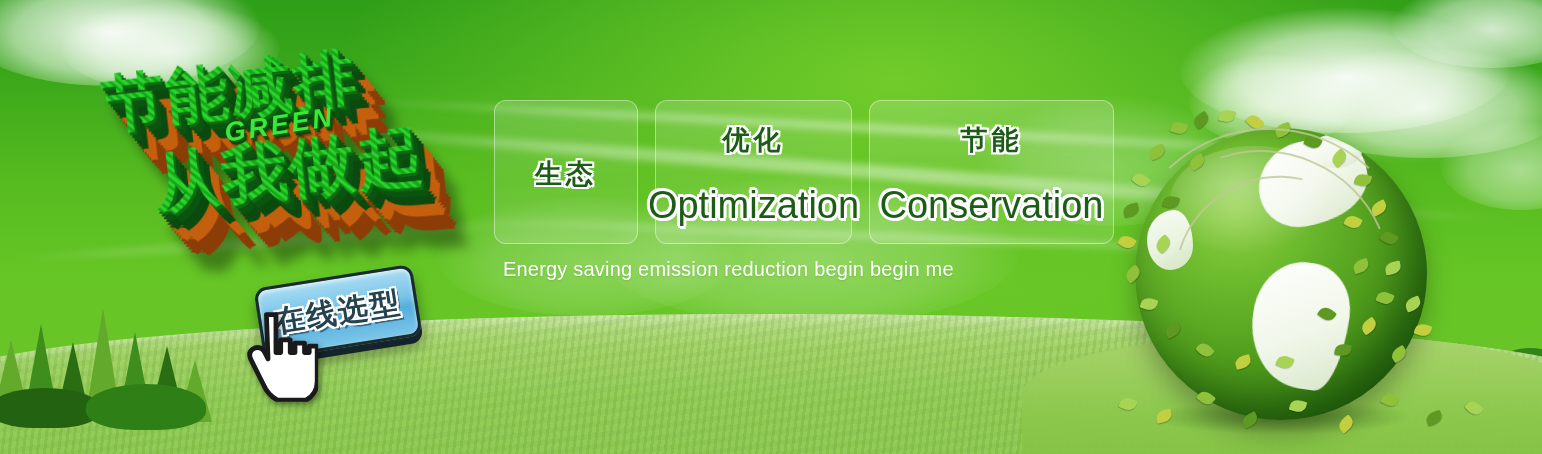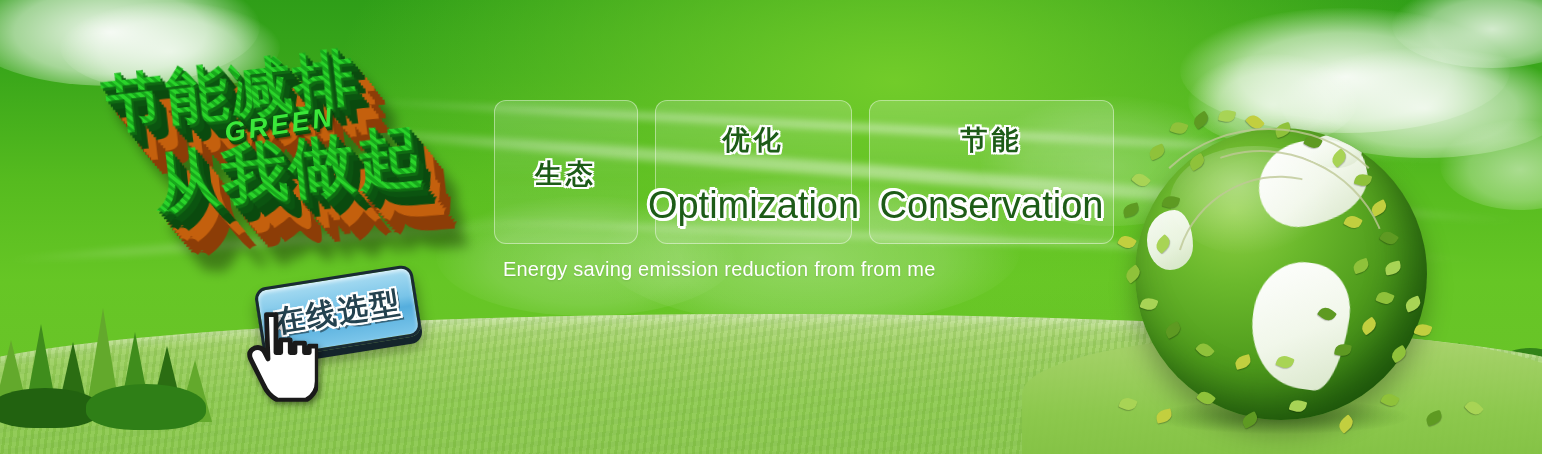--- a/index.html
+++ b/index.html
@@ -412,21 +412,21 @@
     <div class="card card-2">
       <div class="card-cn">优化</div>
       <div class="card-en">Optimization</div>
     </div>
     <div class="card card-1">
       <div class="card-cn">节能</div>
       <div class="card-en">Conservation</div>
     </div>
   </div>
 
-  <div class="tagline">Energy saving emission reduction from from me</div>
+  <div class="tagline">Energy saving emission reduction begin begin me</div>
 
   <div class="globe-wrap">
     <div class="globe-shadow"></div>
     <div class="globe">
       <div class="continent cont-na"></div>
       <div class="continent cont-sa"></div>
       <div class="continent cont-w"></div>
       <div class="continent cont-n2"></div>
       <div class="globe-gloss"></div>
     </div>

